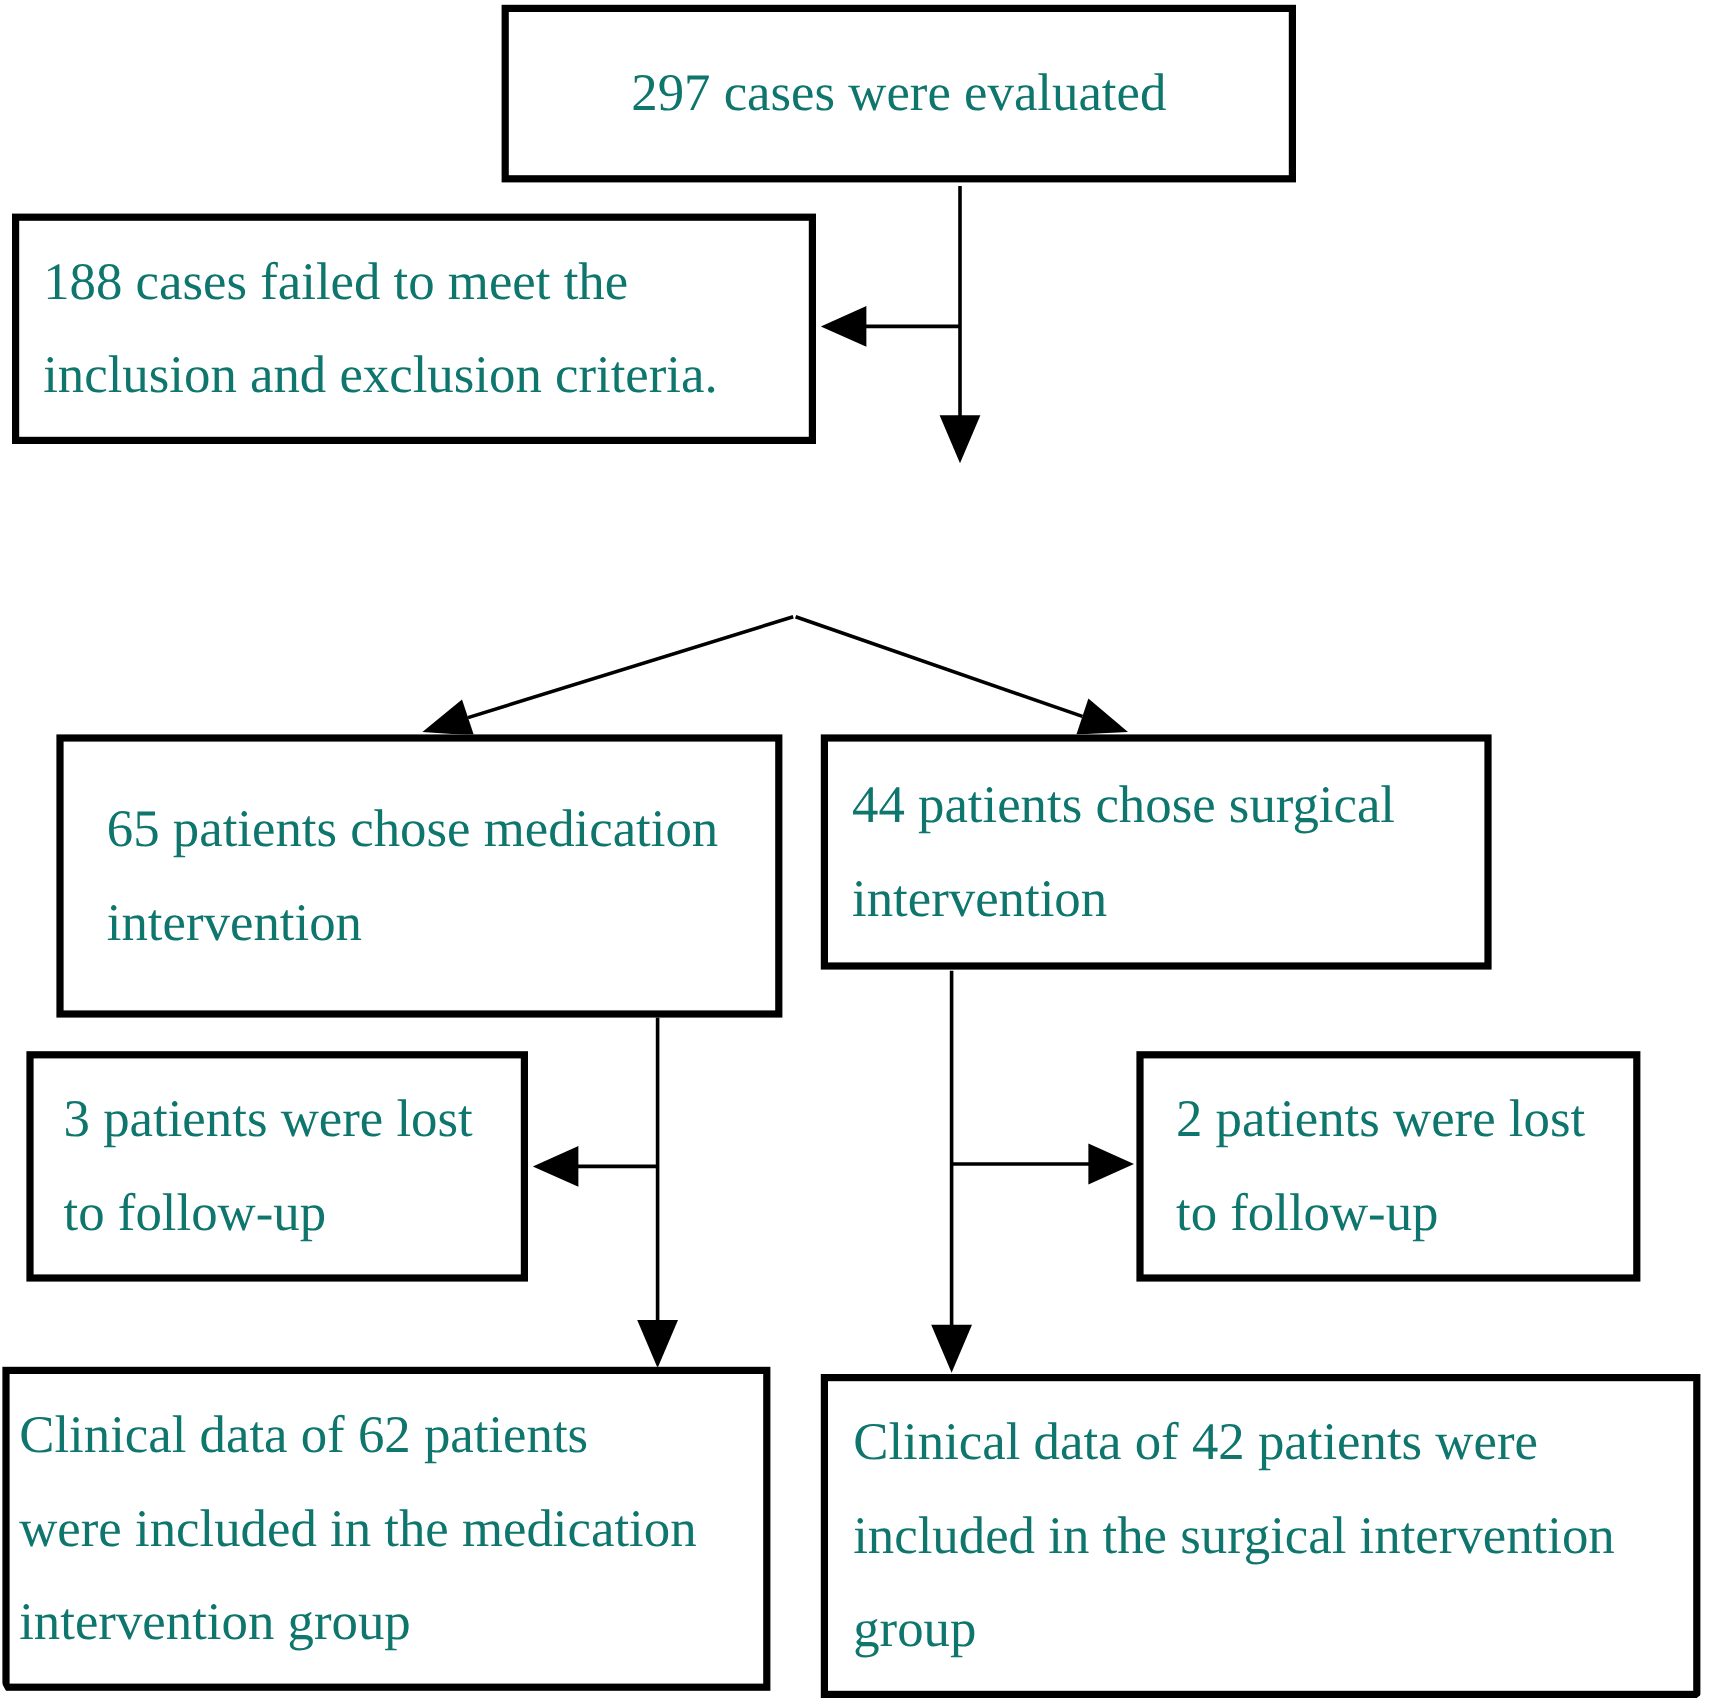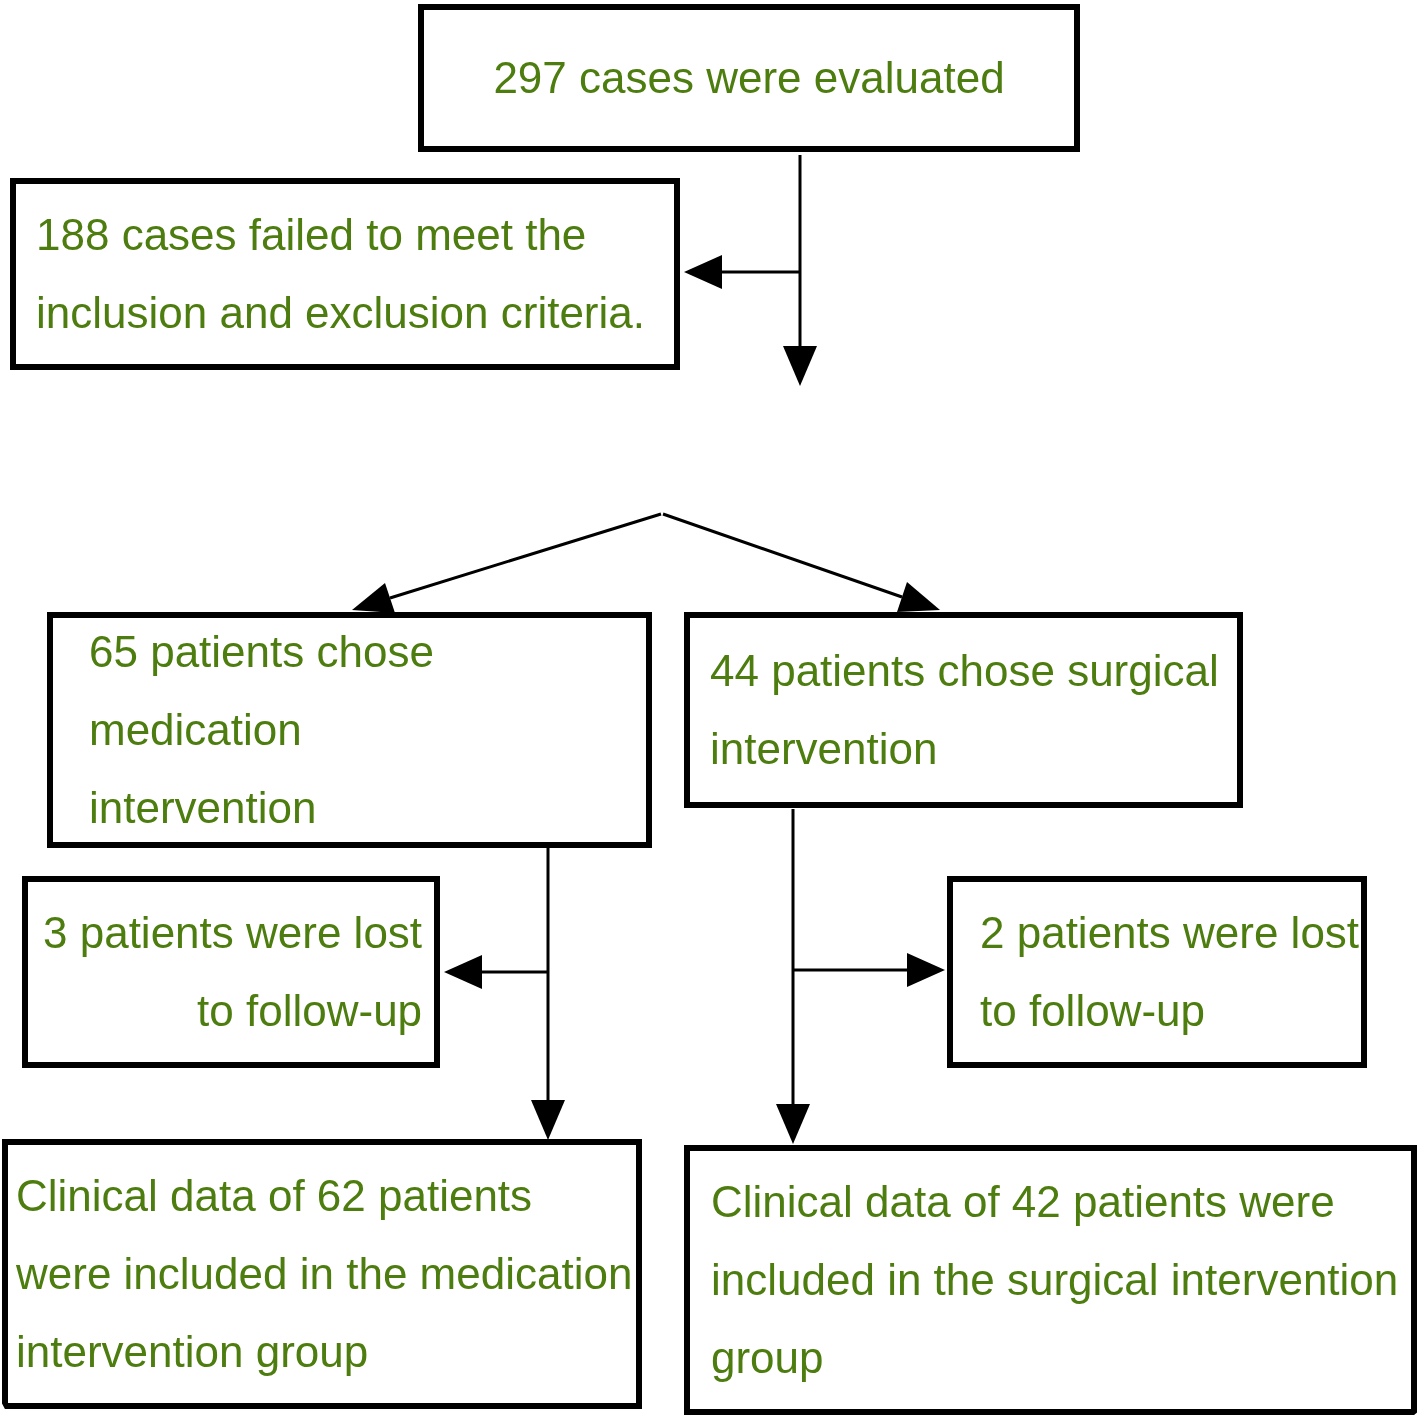--- a/index.html
+++ b/index.html
@@ -5,22 +5,22 @@
   html, body {
     margin: 0;
     padding: 0;
     background: #ffffff;
   }
   .canvas {
     position: relative;
     width: 1425px;
     height: 1421px;
     background: #ffffff;
-    font-family: Liberation Sans, sans-serif;
-    color: #4d7c0f;
+    font-family: Liberation Serif, serif;
+    color: #0f766e;
     overflow: hidden;
     border-radius: 28px;
   }
   .arrow-layer {
     position: absolute;
     left: 0;
     top: 0;
     width: 1425px;
     height: 1421px;
     pointer-events: none;
@@ -41,21 +41,21 @@
   .node.center {
     justify-content: center;
     text-align: center;
   }
   
   #box-evaluated          { left: 418px; top: 4px;    width: 662px; height: 148px; }
   #box-excluded           { left: 10px;  top: 178px;  width: 670px; height: 192px; padding-left: 20px; }
   #box-collected          { left: 283px; top: 384px;  width: 926px; height: 127px; }
   #box-medication         { left: 47px;  top: 612px;  width: 605px; height: 236px; padding-left: 36px; }
   #box-surgical           { left: 684px; top: 612px;  width: 559px; height: 196px; padding-left: 20px; }
-  #box-lost-medication    { left: 22px;  top: 876px;  width: 418px; height: 192px; padding-left: 15px; text-align: right; }
+  #box-lost-medication    { left: 22px;  top: 876px;  width: 418px; height: 192px; padding-left: 25px; }
   #box-lost-surgical      { left: 947px; top: 876px;  width: 420px; height: 192px; padding-left: 27px; }
   #box-included-medication{ left: 2px;   top: 1139px; width: 640px; height: 270px; padding-left: 8px; }
   #box-included-surgical  { left: 684px; top: 1145px; width: 733px; height: 270px; padding-left: 21px; align-items: center; }
   .arrow-layer line    { stroke: #000000; stroke-width: 3px; }
   .arrow-layer polygon { fill: #000000; stroke: none; }
 </style>
 </head>
 <body>
 
 <div class="canvas">

